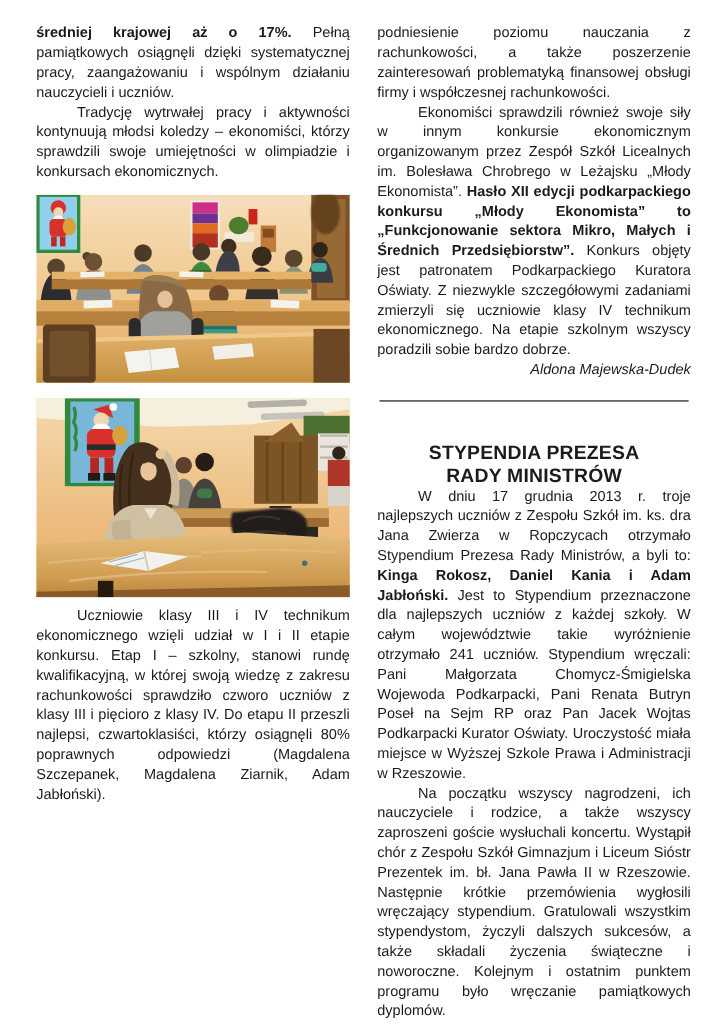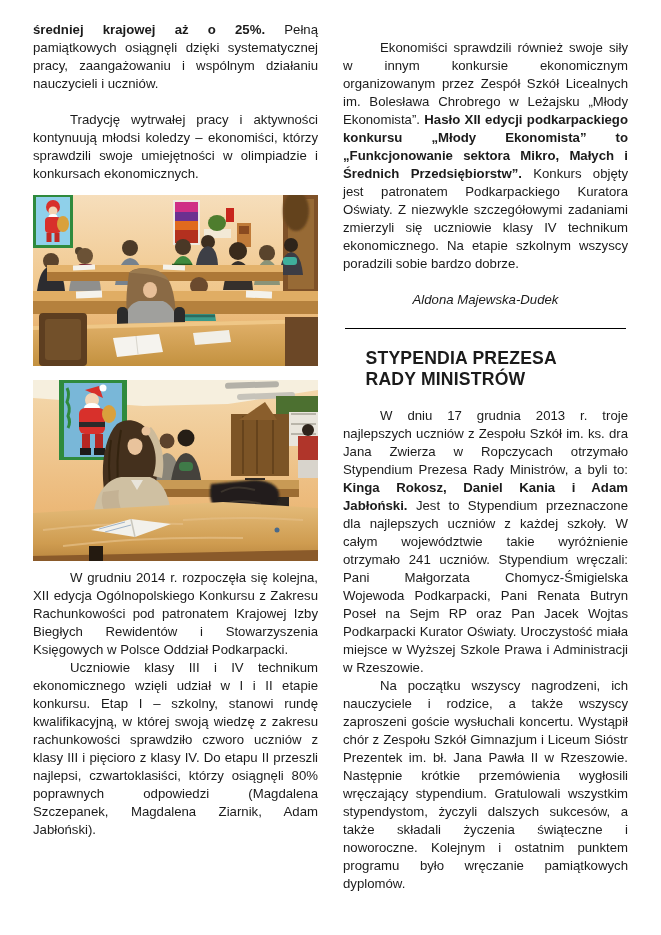--- a/index.html
+++ b/index.html
@@ -4,43 +4,43 @@
 <style>
   html,body{margin:0;padding:0;}
   body{
     width:661px;height:935px;overflow:hidden;
     background:#ffffff;color:#1b1b1b;
     font-family:"Liberation Sans",sans-serif;
   }
   .page{display:flex;gap:25px;padding:21px 33px 0 33px;box-sizing:border-box;}
   .col{flex:0 0 285px;width:285px;font-size:13.2px;line-height:18px;}
   .para{margin:0;text-align:justify;}
-  .para.gap{margin-top:18px;}
+  .para.gap{}
   .para.indent{text-indent:37px;}
-  .para.align-right{text-align:center;}
+  .para.align-right{text-align:right;}
   .bold{font-weight:bold;}
   .italic{font-style:italic;}
   figure{margin:12px 0 0 0;}
   figure.photo2{margin-top:14px;}
   figure svg{display:block;}
   .mt8{margin-top:8px;}
   hr.divider{border:none;border-top:1.5px solid #000;margin:19px 2px 0 2px;}
   h2.heading{
-    font-weight:bold;font-size:17.6px;line-height:20.5px;text-align:left;
-    margin:19px auto 0 auto;max-width:240px;letter-spacing:.2px;
+    font-weight:bold;font-size:17.6px;line-height:20.5px;text-align:center;
+    margin:36px auto 0 auto;max-width:240px;letter-spacing:.2px;
   }
 </style>
 </head>
 <body>
 
 <div class="page">
 
   <div class="col">
     <div>
-        <p class="para"><span class="bold">średniej krajowej aż o 25%.</span><span> Pełną pamiątkowych osiągnęli dzięki systematycznej pracy, zaangażowaniu i wspólnym działaniu nauczycieli i uczniów.</span></p>
+        <p class="para"><span class="bold">średniej krajowej aż o 17%.</span><span> Pełną pamiątkowych osiągnęli dzięki systematycznej pracy, zaangażowaniu i wspólnym działaniu nauczycieli i uczniów.</span></p>
         <p class="para indent gap"><span>Tradycję wytrwałej pracy i aktywności kontynuują młodsi koledzy – ekonomiści, którzy sprawdzili swoje umiejętności w olimpiadzie i konkursach ekonomicznych.</span></p>
       </div>
 
     <figure>
       <svg width="285" height="171" viewBox="0 0 285 171">
         <defs>
           <linearGradient id="wall1" x1="0" y1="0" x2="0" y2="1">
             <stop offset="0" stop-color="#f6debb"></stop>
               <stop offset="0.55" stop-color="#f0c78c"></stop>
               <stop offset="1" stop-color="#e2a35c"></stop>
@@ -242,27 +242,27 @@
           <rect x="56" y="166" width="14" height="15" fill="#241a10"></rect>
           <path d="M58,150 L98,139 L138,144 L102,157 Z" fill="#f2f1ec"></path>
           <path d="M98,139 L102,157" stroke="#c9c6bc" stroke-width="1.5"></path>
           <path d="M66,149 L92,142 M72,152 L98,145" stroke="#9fb3c8" stroke-width="1"></path>
           <circle cx="244" cy="150" r="2.5" fill="#4a6a8a"></circle>
         </g>
       </svg>
     </figure>
 
     <div class="mt8">
-        <p class="para indent"><span>W grudniu 2014 r. rozpoczęła się kolejna, XII edycja Ogólnopolskiego Konkursu z Zakresu Rachunkowości pod patronatem Krajowej Izby Biegłych Rewidentów i Stowarzyszenia Księgowych w Polsce Oddział Podkarpacki.</span></p>
         <p class="para indent"><span>Uczniowie klasy III i IV technikum ekonomicznego wzięli udział w I i II etapie konkursu. Etap I – szkolny, stanowi rundę kwalifikacyjną, w której swoją wiedzę z zakresu rachunkowości sprawdziło czworo uczniów z klasy III i pięcioro z klasy IV. Do etapu II przeszli najlepsi, czwartoklasiści, którzy osiągnęli 80% poprawnych odpowiedzi (Magdalena Szczepanek, Magdalena Ziarnik, Adam Jabłoński).</span></p>
       </div>
   </div>
 
   <div class="col">
     <div>
+        <p class="para"><span>podniesienie poziomu nauczania z rachunkowości, a także poszerzenie zainteresowań problematyką finansowej obsługi firmy i współczesnej rachunkowości.</span></p>
         <p class="para indent gap"><span>Ekonomiści sprawdzili również swoje siły w innym konkursie ekonomicznym organizowanym przez Zespół Szkół Licealnych im. Bolesława Chrobrego w Leżajsku „Młody Ekonomista”. </span><span class="bold">Hasło XII edycji podkarpackiego konkursu „Młody Ekonomista” to „Funkcjonowanie sektora Mikro, Małych i Średnich Przedsiębiorstw”.</span><span> Konkurs objęty jest patronatem Podkarpackiego Kuratora Oświaty. Z niezwykle szczegółowymi zadaniami zmierzyli się uczniowie klasy IV technikum ekonomicznego. Na etapie szkolnym wszyscy poradzili sobie bardzo dobrze.</span></p>
         <p class="para gap align-right"><span class="italic">Aldona Majewska-Dudek</span></p>
       </div>
     <hr class="divider">
     <h2 class="heading">STYPENDIA PREZESA RADY MINISTRÓW</h2>
     <div>
         <p class="para indent gap"><span>W dniu 17 grudnia 2013 r. troje najlepszych uczniów z Zespołu Szkół im. ks. dra Jana Zwierza w Ropczycach otrzymało Stypendium Prezesa Rady Ministrów, a byli to: </span><span class="bold">Kinga Rokosz, Daniel Kania i Adam Jabłoński.</span><span> Jest to Stypendium przeznaczone dla najlepszych uczniów z każdej szkoły. W całym województwie takie wyróżnienie otrzymało 241 uczniów. Stypendium wręczali: Pani Małgorzata Chomycz-Śmigielska Wojewoda Podkarpacki, Pani Renata Butryn Poseł na Sejm RP oraz Pan Jacek Wojtas Podkarpacki Kurator Oświaty. Uroczystość miała miejsce w Wyższej Szkole Prawa i Administracji w Rzeszowie.</span></p>
         <p class="para indent"><span>Na początku wszyscy nagrodzeni, ich nauczyciele i rodzice, a także wszyscy zaproszeni goście wysłuchali koncertu. Wystąpił chór z Zespołu Szkół Gimnazjum i Liceum Sióstr Prezentek im. bł. Jana Pawła II w Rzeszowie. Następnie krótkie przemówienia wygłosili wręczający stypendium. Gratulowali wszystkim stypendystom, życzyli dalszych sukcesów, a także składali życzenia świąteczne i noworoczne. Kolejnym i ostatnim punktem programu było wręczanie pamiątkowych dyplomów.</span></p>
       </div>
   </div>

